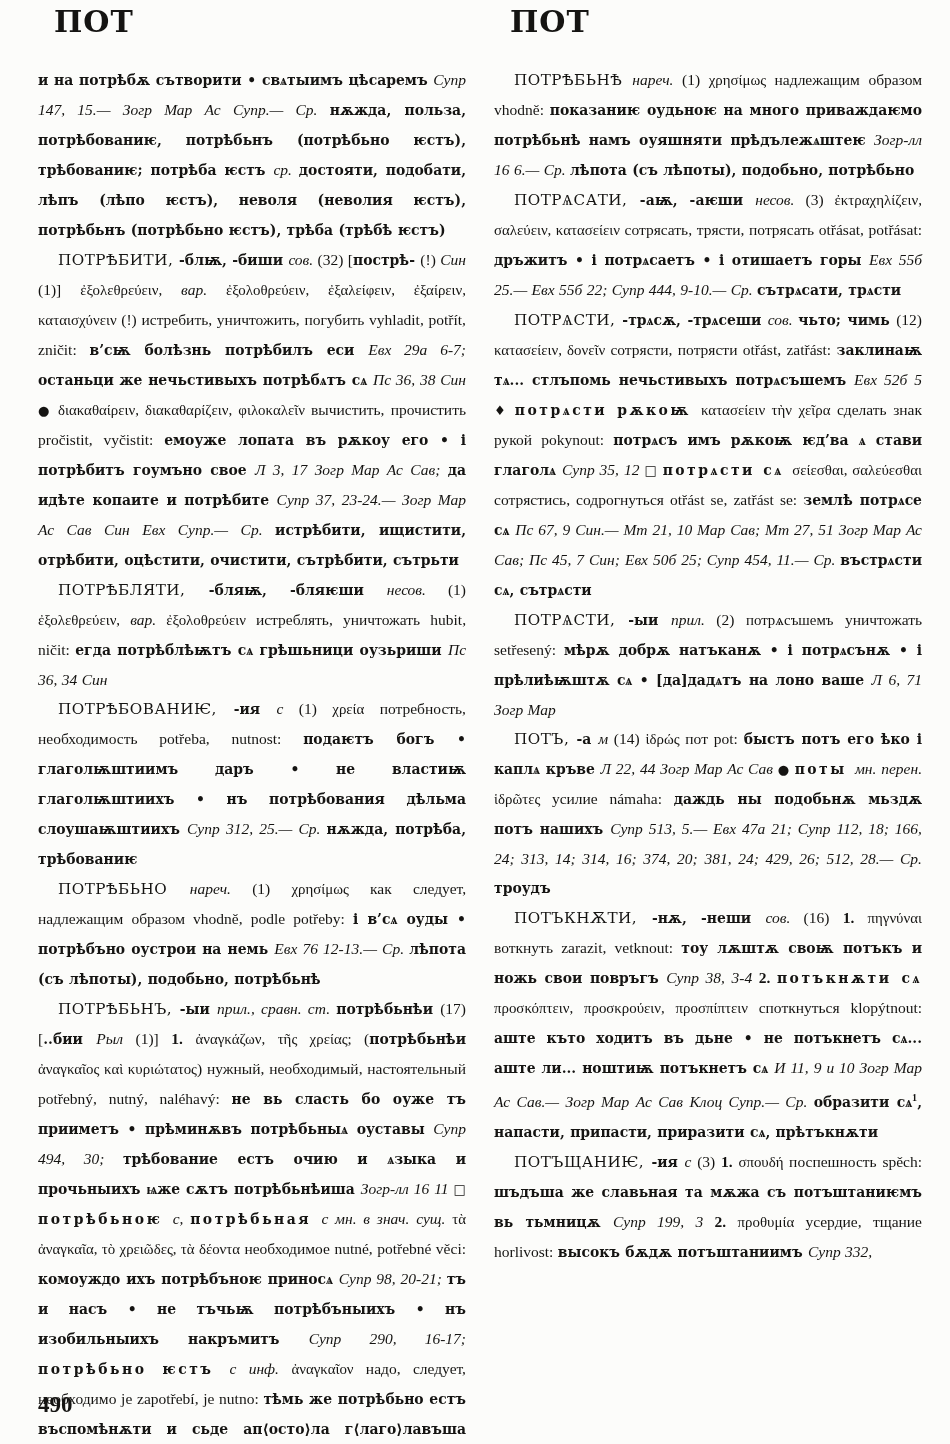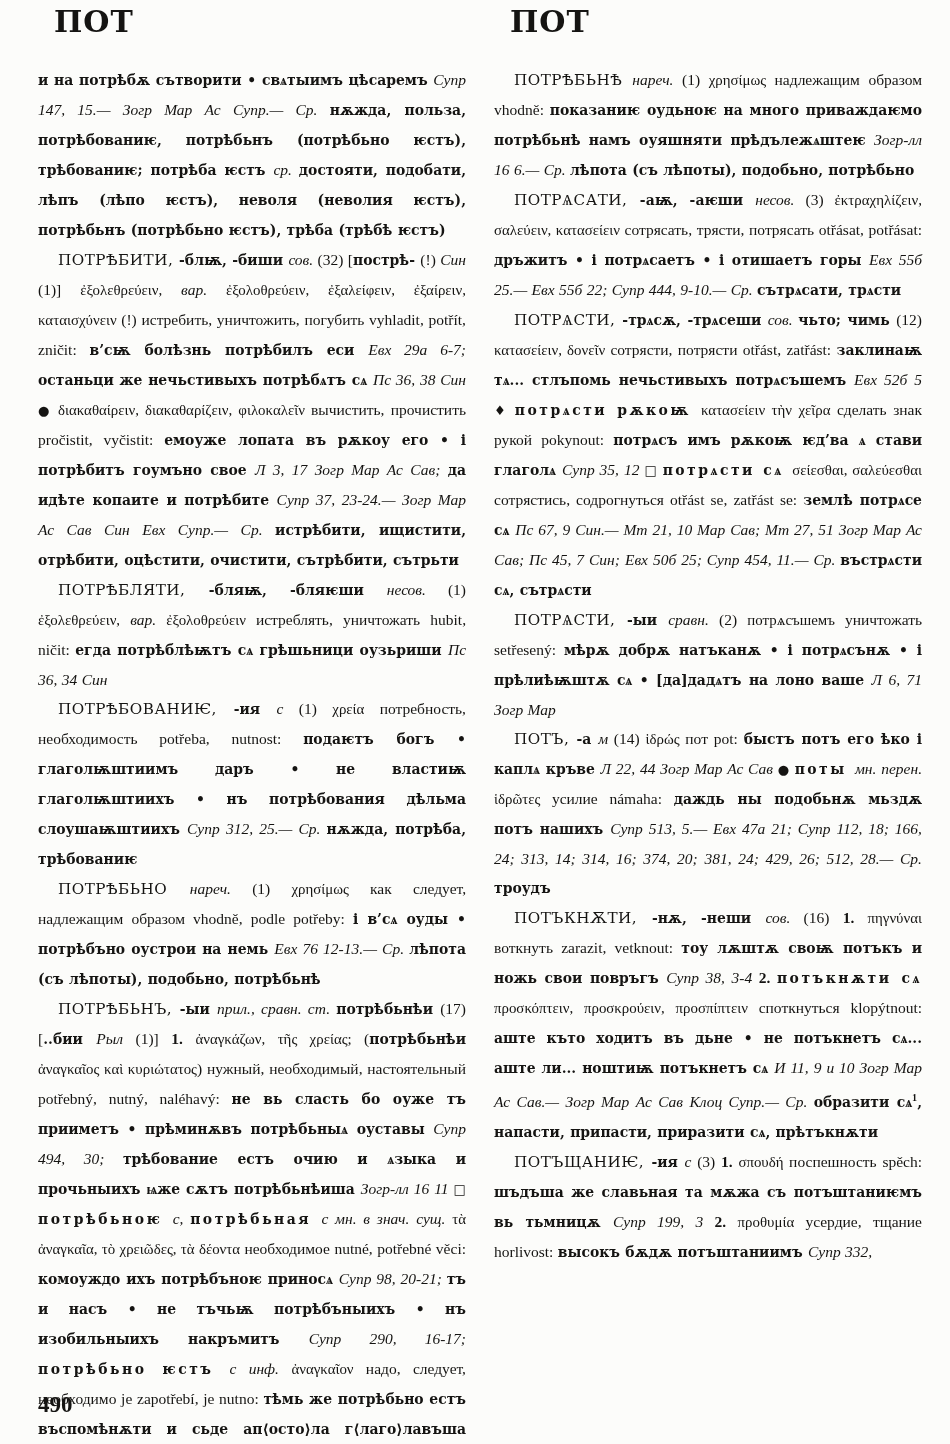--- a/index.html
+++ b/index.html
@@ -77,19 +77,19 @@
       <p class="para indent"><span class="s-hw">ПОТРѢБЛЯТИ, </span><span class="s-ocs">-бляѭ, -бляѥши </span><span class="s-it">несов. </span><span class="s-p">(1) </span><span class="s-g">ἐξολεθρεύειν, </span><span class="s-it">вар. </span><span class="s-g">ἐξολοθρεύειν </span><span class="s-p">истреблять, уничтожать hubit, ničit: </span><span class="s-ocs">егда потрѣблѣѭтъ сѧ грѣшьници оузьриши </span><span class="s-it">Пс 36, 34 Син</span></p>
       <p class="para indent"><span class="s-hw">ПОТРѢБОВАНИѤ, </span><span class="s-ocs">-ия </span><span class="s-it">с </span><span class="s-p">(1) </span><span class="s-g">χρεία </span><span class="s-p">потребность, необходимость potřeba, nutnost: </span><span class="s-ocs">подаѥтъ богъ • глаголѭштиимъ даръ • не властиѭ глаголѭштиихъ • нъ потрѣбования дѣльма слоушаѭштиихъ </span><span class="s-it">Супр 312, 25.— Ср. </span><span class="s-ocs">нѫжда, потрѣба, трѣбованиѥ</span></p>
       <p class="para indent"><span class="s-hw">ПОТРѢБЬНО </span><span class="s-it">нареч. </span><span class="s-p">(1) </span><span class="s-g">χρησίμως </span><span class="s-p">как следует, надлежащим образом vhodně, podle potřeby: </span><span class="s-ocs">і в’сѧ оуды • потрѣбъно оустрои на немь </span><span class="s-it">Евх 76 12-13.— Ср. </span><span class="s-ocs">лѣпота (съ лѣпоты), подобьно, потрѣбьнѣ</span></p>
       <p class="para indent"><span class="s-hw">ПОТРѢБЬНЪ, </span><span class="s-ocs">-ыи </span><span class="s-it">прил., сравн. ст. </span><span class="s-ocs">потрѣбьнѣи </span><span class="s-p">(17) [</span><span class="s-ocs">..бии </span><span class="s-it">Рыл </span><span class="s-p">(1)] </span><span class="s-b">1. </span><span class="s-g">ἀναγκάζων, τῆς χρείας; </span><span class="s-p">(</span><span class="s-ocs">потрѣбьнѣи </span><span class="s-g">ἀναγκαῖος καὶ κυριώτατος</span><span class="s-p">) нужный, необходимый, настоятельный potřebný, nutný, naléhavý: </span><span class="s-ocs">не вь сласть бо оуже тъ прииметъ • прѣминѫвъ потрѣбьныѧ оуставы </span><span class="s-it">Супр 494, 30; </span><span class="s-ocs">трѣбование естъ очию и ѧзыка и прочьныихъ ѩже сѫтъ потрѣбьнѣиша </span><span class="s-it">Зогр-лл 16 11 </span><span class="s-sym">□ </span><span class="s-ocsx">потрѣбьноѥ </span><span class="s-it">с, </span><span class="s-ocsx">потрѣбьная </span><span class="s-it">с мн. в знач. сущ. </span><span class="s-g">τὰ ἀναγκαῖα, τὸ χρειῶδες, τὰ δέοντα </span><span class="s-p">необходимое nutné, potřebné věci: </span><span class="s-ocs">комоуждо ихъ потрѣбъноѥ приносѧ </span><span class="s-it">Супр 98, 20-21; </span><span class="s-ocs">тъ и насъ • не тъчьѭ потрѣбъныихъ • нъ изобильныихъ накръмитъ </span><span class="s-it">Супр 290, 16-17; </span><span class="s-ocsx">потрѣбьно ѥстъ </span><span class="s-it">с инф. </span><span class="s-g">ἀναγκαῖον </span><span class="s-p">надо, следует, необходимо je zapotřebí, je nutno: </span><span class="s-ocs">тѣмь же потрѣбьно естъ въспомѣнѫти и сьде ап⟨осто⟩ла г⟨лаго⟩лавъша </span><span class="s-it">Зогр-лл 1а 14 </span><span class="s-b">2. </span><span class="s-g">εὔκαιρος, χρήσιμος, χρησίμως </span><span class="s-p">(!) надлежащий, удобный, подходящий vhodný, příhodný: </span><span class="s-ocs">і приключьшю сѧ дьни потрѣбъноу</span></p>
     </div>
   <div class="col" id="col-right">
     <p class="running-head">ПОТ</p>
       <p class="para indent"><span class="s-hw">ПОТРѢБЬНѢ </span><span class="s-it">нареч. </span><span class="s-p">(1) </span><span class="s-g">χρησίμως </span><span class="s-p">надлежащим образом vhodně: </span><span class="s-ocs">показаниѥ оудьноѥ на много приваждаѥмо потрѣбьнѣ намъ оуяшняти прѣдълежѧштеѥ </span><span class="s-it">Зогр-лл 16 6.— Ср. </span><span class="s-ocs">лѣпота (съ лѣпоты), подобьно, потрѣбьно</span></p>
       <p class="para indent"><span class="s-hw">ПОТРѦСАТИ, </span><span class="s-ocs">-аѭ, -аѥши </span><span class="s-it">несов. </span><span class="s-p">(3) </span><span class="s-g">ἐκτραχηλίζειν, σαλεύειν, κατασείειν </span><span class="s-p">сотрясать, трясти, потрясать otřásat, potřásat: </span><span class="s-ocs">дръжитъ • і потрѧсаетъ • і отишаетъ горы </span><span class="s-it">Евх 55б 25.— Евх 55б 22; Супр 444, 9-10.— Ср. </span><span class="s-ocs">сътрѧсати, трѧсти</span></p>
       <p class="para indent"><span class="s-hw">ПОТРѦСТИ, </span><span class="s-ocs">-трѧсѫ, -трѧсеши </span><span class="s-it">сов. </span><span class="s-ocs">чьто; чимь </span><span class="s-p">(12) </span><span class="s-g">κατασείειν, δονεῖν </span><span class="s-p">сотрясти, потрясти otřást, zatřást: </span><span class="s-ocs">заклинаѭ тѧ... стлъпомь нечьстивыхъ потрѧсъшемъ </span><span class="s-it">Евх 52б 5 </span><span class="s-sym">♦ </span><span class="s-ocsx">потрѧсти рѫкоѭ </span><span class="s-g">κατασείειν τὴν χεῖρα </span><span class="s-p">сделать знак рукой pokynout: </span><span class="s-ocs">потрѧсъ имъ рѫкоѭ ѥд’ва ѧ стави глаголѧ </span><span class="s-it">Супр 35, 12 </span><span class="s-sym">□ </span><span class="s-ocsx">потрѧсти сѧ </span><span class="s-g">σείεσθαι, σαλεύεσθαι </span><span class="s-p">сотрястись, содрогнуться otřást se, zatřást se: </span><span class="s-ocs">землѣ потрѧсе сѧ </span><span class="s-it">Пс 67, 9 Син.— Мт 21, 10 Мар Сав; Мт 27, 51 Зогр Мар Ас Сав; Пс 45, 7 Син; Евх 50б 25; Супр 454, 11.— Ср. </span><span class="s-ocs">въстрѧсти сѧ, сътрѧсти</span></p>
-      <p class="para indent"><span class="s-hw">ПОТРѦСТИ, </span><span class="s-ocs">-ыи </span><span class="s-it">сравн. </span><span class="s-p">(2) </span><span class="s-g">потрѧсъшемъ </span><span class="s-p">уничтожать setřesený: </span><span class="s-ocs">мѣрѫ добрѫ натъканѫ • і потрѧсънѫ • і прѣлиѣѭштѫ сѧ • [да]дадѧтъ на лоно ваше </span><span class="s-it">Л 6, 71 Зогр Мар</span></p>
+      <p class="para indent"><span class="s-hw">ПОТРѦСТИ, </span><span class="s-ocs">-ыи </span><span class="s-it">прил. </span><span class="s-p">(2) </span><span class="s-g">потрѧсъшемъ </span><span class="s-p">уничтожать setřesený: </span><span class="s-ocs">мѣрѫ добрѫ натъканѫ • і потрѧсънѫ • і прѣлиѣѭштѫ сѧ • [да]дадѧтъ на лоно ваше </span><span class="s-it">Л 6, 71 Зогр Мар</span></p>
       <p class="para indent"><span class="s-hw">ПОТЪ, </span><span class="s-ocs">-а </span><span class="s-it">м </span><span class="s-p">(14) </span><span class="s-g">ἱδρώς </span><span class="s-p">пот pot: </span><span class="s-ocs">быстъ потъ его ѣко і каплѧ кръве </span><span class="s-it">Л 22, 44 Зогр Мар Ас Сав </span><span class="s-sym">● </span><span class="s-ocsx">поты </span><span class="s-it">мн. перен. </span><span class="s-g">ἱδρῶτες </span><span class="s-p">усилие námaha: </span><span class="s-ocs">даждь ны подобьнѫ мьздѫ потъ нашихъ </span><span class="s-it">Супр 513, 5.— Евх 47а 21; Супр 112, 18; 166, 24; 313, 14; 314, 16; 374, 20; 381, 24; 429, 26; 512, 28.— Ср. </span><span class="s-ocs">троудъ</span></p>
       <p class="para indent"><span class="s-hw">ПОТЪКНѪТИ, </span><span class="s-ocs">-нѫ, -неши </span><span class="s-it">сов. </span><span class="s-p">(16) </span><span class="s-b">1. </span><span class="s-g">πηγνύναι </span><span class="s-p">воткнуть zarazit, vetknout: </span><span class="s-ocs">тоу лѫштѫ своѭ потъкъ и ножь свои повръгъ </span><span class="s-it">Супр 38, 3-4 </span><span class="s-b">2. </span><span class="s-ocsx">потъкнѫти сѧ </span><span class="s-g">προσκόπτειν, προσκρούειν, προσπίπτειν </span><span class="s-p">споткнуться klopýtnout: </span><span class="s-ocs">аште къто ходитъ въ дьне • не потъкнетъ сѧ... аште ли... ноштиѭ потъкнетъ сѧ </span><span class="s-it">И 11, 9 и 10 Зогр Мар Ас Сав.— Зогр Мар Ас Сав Клоц Супр.— Ср. </span><span class="s-ocs">образити сѧ</span><span class="s-sup">1</span><span class="s-ocs">, напасти, припасти, приразити сѧ, прѣтъкнѫти</span></p>
       <p class="para indent"><span class="s-hw">ПОТЪЩАНИѤ, </span><span class="s-ocs">-ия </span><span class="s-it">с </span><span class="s-p">(3) </span><span class="s-b">1. </span><span class="s-g">σπουδή </span><span class="s-p">поспешность spěch: </span><span class="s-ocs">шъдъша же славьная та мѫжа съ потъштаниѥмъ вь тьмницѫ </span><span class="s-it">Супр 199, 3 </span><span class="s-b">2. </span><span class="s-g">προθυμία </span><span class="s-p">усердие, тщание horlivost: </span><span class="s-ocs">высокъ бѫдѫ потъштаниимъ </span><span class="s-it">Супр 332,</span></p>
     </div>
   <div class="page-number">490</div>
 </div>
 
 </body></html>

